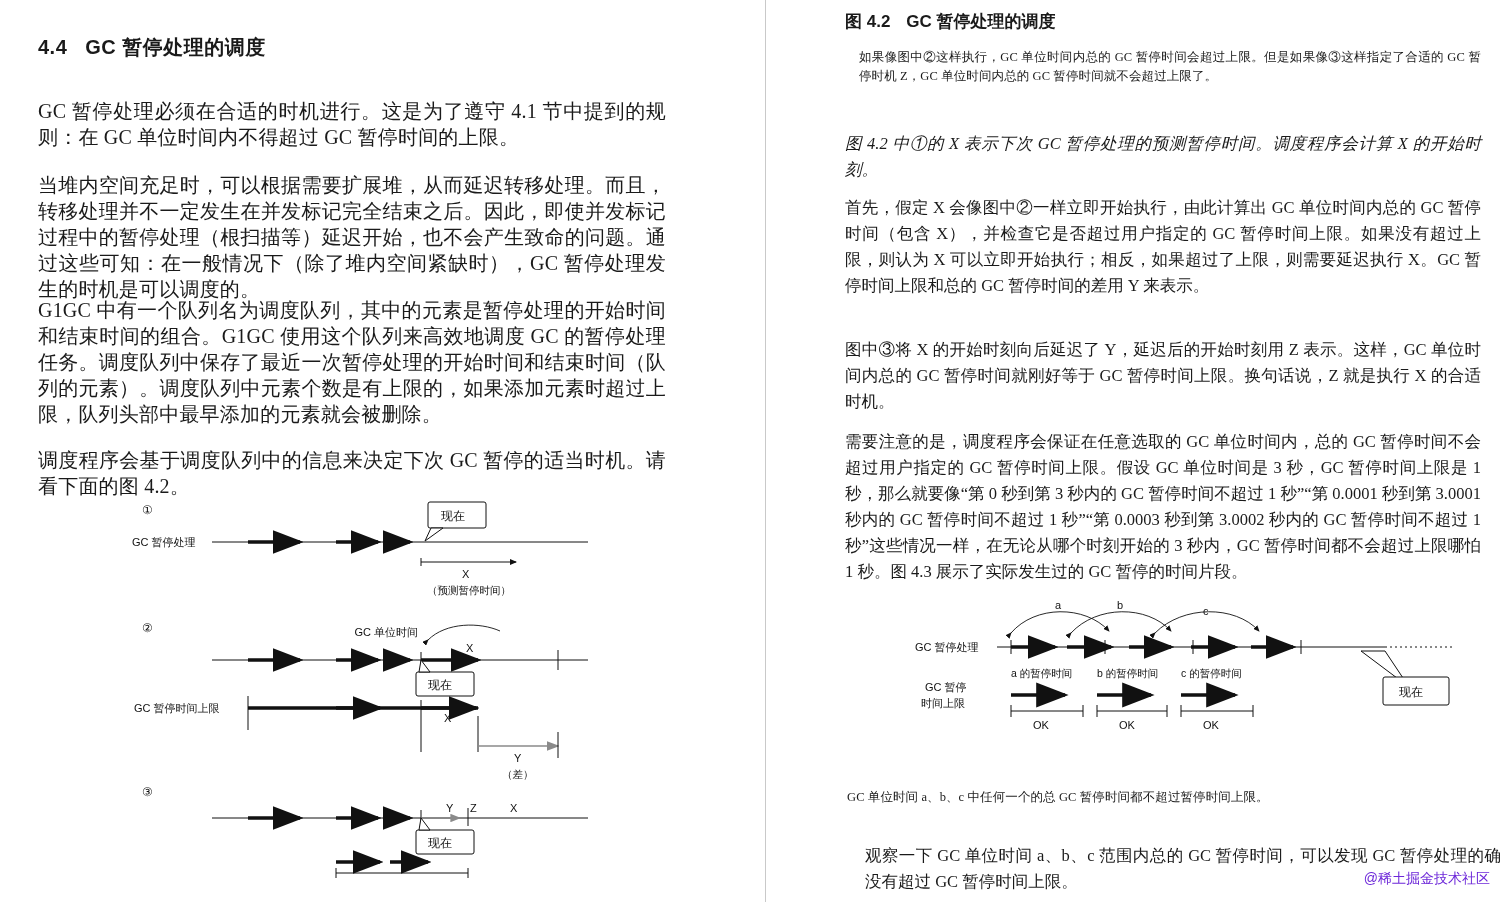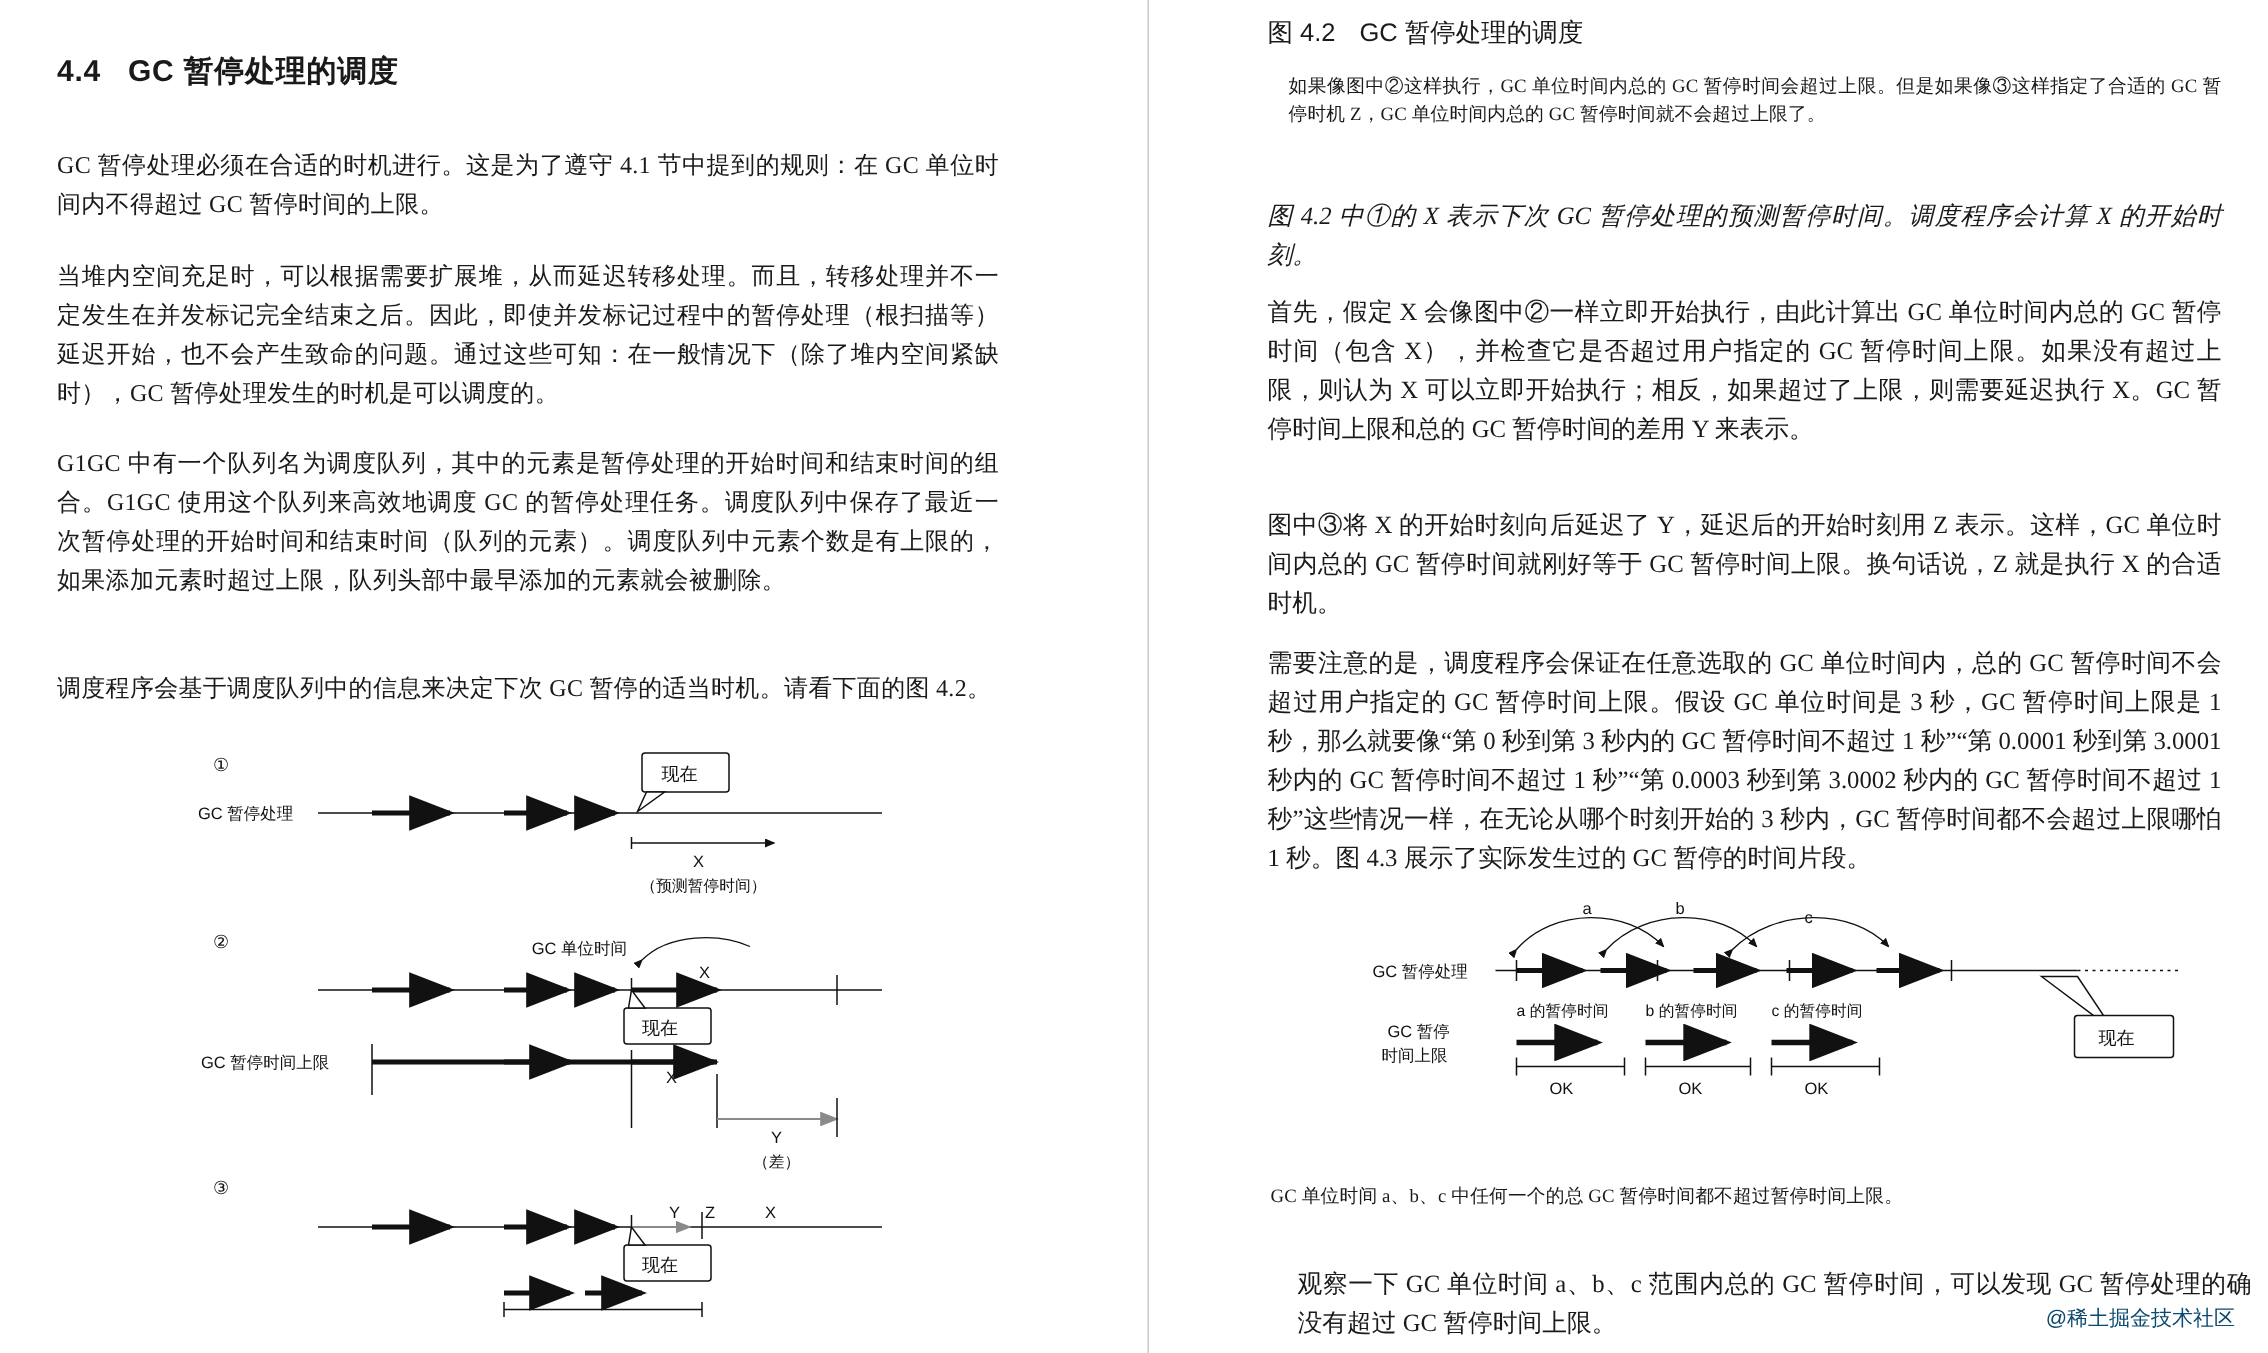--- a/index.html
+++ b/index.html
@@ -19,44 +19,44 @@
   }
   h1.sec{
     font-family:"Liberation Sans", sans-serif;
     font-size:20px;font-weight:bold;margin:0;padding:0;
     letter-spacing:0.5px;
     position:absolute;top:34px;left:0;
   }
   h1.sec .num{margin-right:18px;}
   p.para{
     margin:0;
-    font-size:16px;
+    font-size:20px;
     line-height:26px;
     text-align:justify;
     letter-spacing:0.2px;
   }
   .lp{position:absolute;width:630px;}
   
   .fig{position:absolute;left:90px;top:500px;width:470px;height:380px;}
   
   .right{position:absolute;left:845px;top:0;width:640px;height:902px;}
   .figcap{
     font-family:"Liberation Sans", sans-serif;
-    font-size:17px;font-weight:normal;
+    font-size:17px;font-weight:bold;
     position:absolute;
   }
   .figcap .cnum{margin-right:16px;}
   .small{
     font-size:12.5px;line-height:19px;letter-spacing:0.1px;
     text-align:justify;
   }
   .rp{position:absolute;width:636px;font-size:16.5px;line-height:26px;text-align:justify;}
   .watermark{
     position:absolute;right:22px;bottom:14px;
-    color:#0c4a6e;font-size:14px;
+    color:#6d28d9;font-size:14px;
     font-family:"Liberation Sans", sans-serif;
     margin-top:19px;
   }
   svg{display:block;}
   text{font-family:"Liberation Sans", sans-serif;}
 </style>
 </head>
 <body>
 
 <div class="page">

